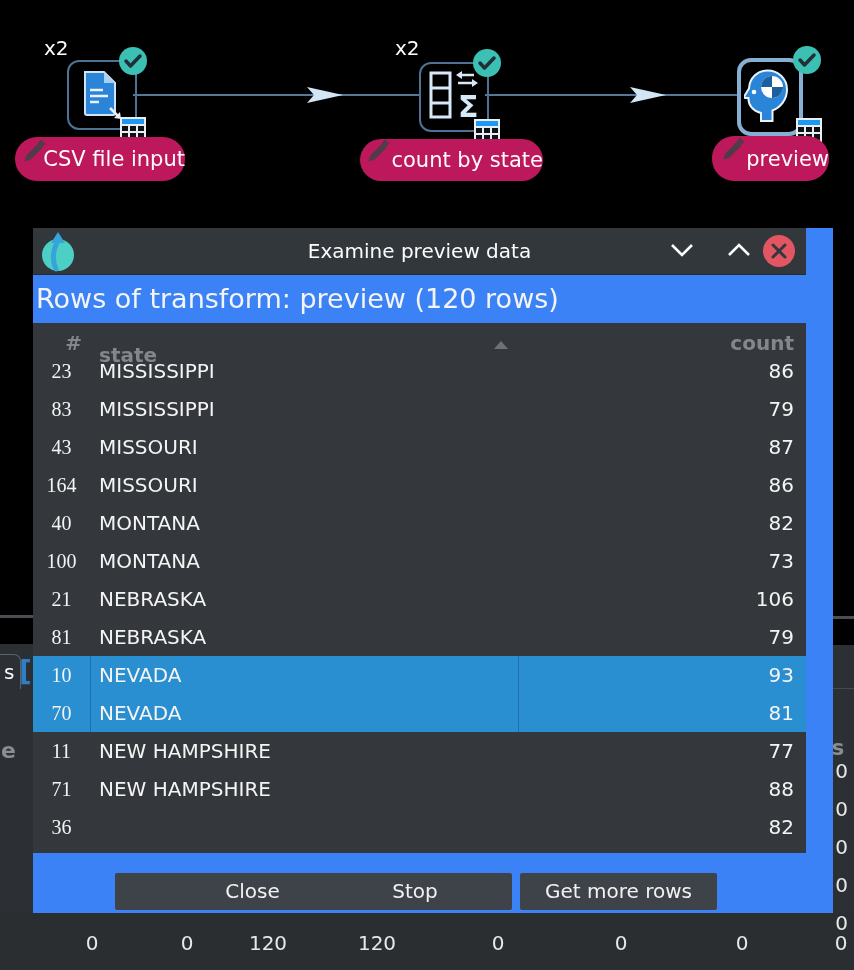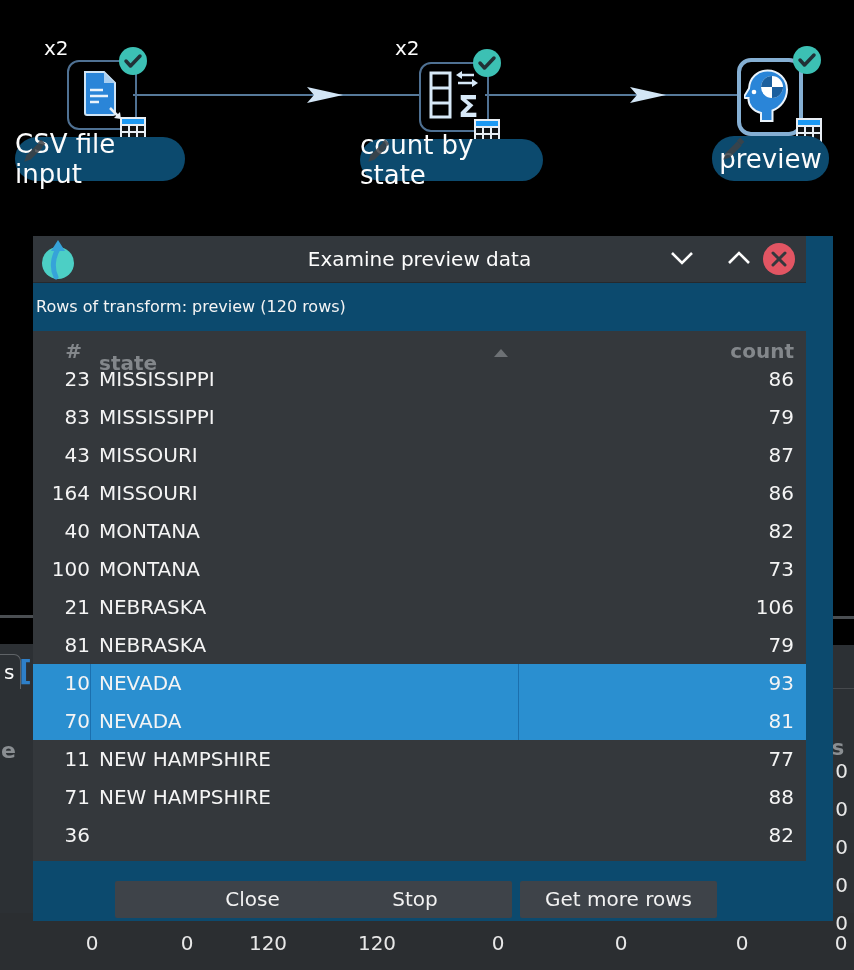--- a/index.html
+++ b/index.html
@@ -5,40 +5,40 @@
   html,body{margin:0;padding:0;background:#000;}
   #screen{position:relative;width:854px;height:970px;background:#000;overflow:hidden;
           font-family:"DejaVu Sans","Liberation Sans",sans-serif;color:#f4f4f4;}
   .abs{position:absolute;}
   
   .node-box{position:absolute;border:2px solid #4f7193;border-radius:12px;background:transparent;}
   .node-box.selected{border:4px solid #85afd3;border-radius:14px;}
   .multiplier{position:absolute;color:#fcfcfc;font-size:20px;}
   .check{position:absolute;width:28px;height:28px;border-radius:50%;background:#3cc0b4;
          display:flex;align-items:center;justify-content:center;}
-  .pill{position:absolute;background:#0c4a6e;border-radius:22px;display:flex;
-        align-items:center;justify-content:center;color:#fcfcfc;font-size:26px;}
+  .pill{position:absolute;background:#be185d;border-radius:22px;display:flex;
+        align-items:center;justify-content:flex-end;color:#fcfcfc;font-size:21px;}
   .pencil{position:absolute;width:26px;height:26px;opacity:.85;}
   .hline{position:absolute;height:2px;background:#56799a;}
   
-  #dialog{position:absolute;left:33px;top:228px;width:800px;height:685px;background:#0c4a6e;margin-top:8px;}
+  #dialog{position:absolute;left:33px;top:228px;width:800px;height:685px;background:#3b82f6;}
   #titlebar{position:absolute;left:0;top:0;width:773px;height:46px;background:#32373c;
             border-bottom:1px solid #26292d;}
   #dlg-title{position:absolute;left:0;top:0;width:773px;height:46px;line-height:46px;
              text-align:center;font-size:20px;color:#fcfcfc;}
   #subtitle{position:absolute;left:3px;top:47px;width:760px;height:47px;line-height:47px;
-            font-size:16px;color:#f4f4f4;}
+            font-size:27px;color:#f4f4f4;}
   #tbl-header{position:absolute;left:0;top:95px;width:773px;height:41px;background:#34383c;
               font-size:20px;font-weight:bold;color:#83878b;}
   #tbl-body{position:absolute;left:0;top:136px;width:773px;height:489px;background:#34383c;overflow:hidden;}
   .trow{position:relative;width:773px;height:38px;line-height:38px;font-size:20px;color:#f4f4f4;}
   .trow:first-child{margin-top:-12px;}
   .trow.sel{background:#2a8fd0;}
   .trow.sel::after{content:'';position:absolute;left:485px;top:0;bottom:0;width:1px;background:#1b6fad;}
-  .c-num{position:absolute;left:0;top:0;width:57px;text-align:right;}
+  .c-num{position:absolute;left:0;top:0;width:57px;text-align:center;font-family:Liberation Serif, serif;}
   .trow.sel .c-num{border-right:1px solid #1b6fad;height:38px;}
   .c-state{position:absolute;left:66px;top:0;}
   .c-count{position:absolute;right:12px;top:0;}
   .h-num{position:absolute;left:0;top:0;width:49px;text-align:right;line-height:41px;}
   .h-state{position:absolute;left:66px;top:12px;line-height:41px;}
   .h-count{position:absolute;right:12px;top:0;line-height:41px;}
   .sort-tri{position:absolute;left:461px;top:18px;width:0;height:0;
             border-left:7px solid transparent;border-right:7px solid transparent;
             border-bottom:8px solid #6d7175;}
   .dlg-btn{position:absolute;top:645px;height:37px;background:#3e4349;border:none;border-radius:2px;

